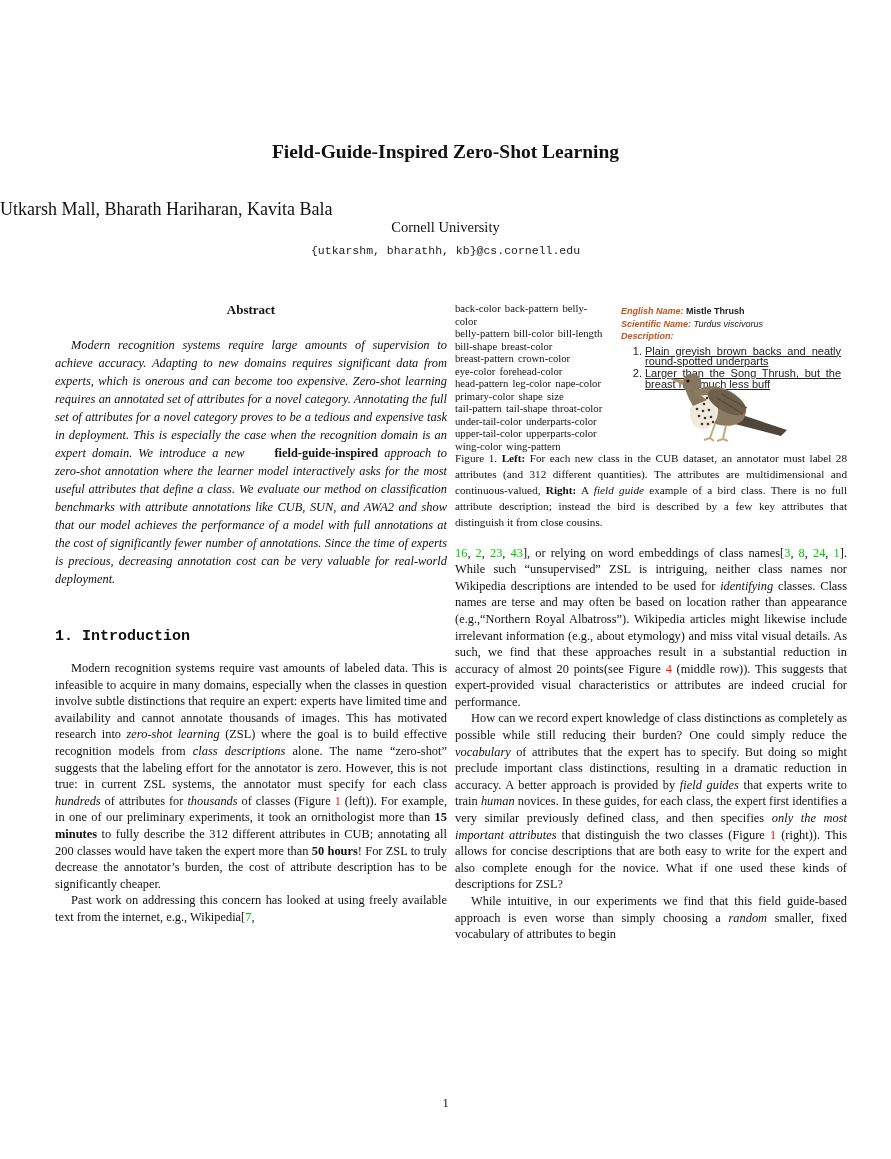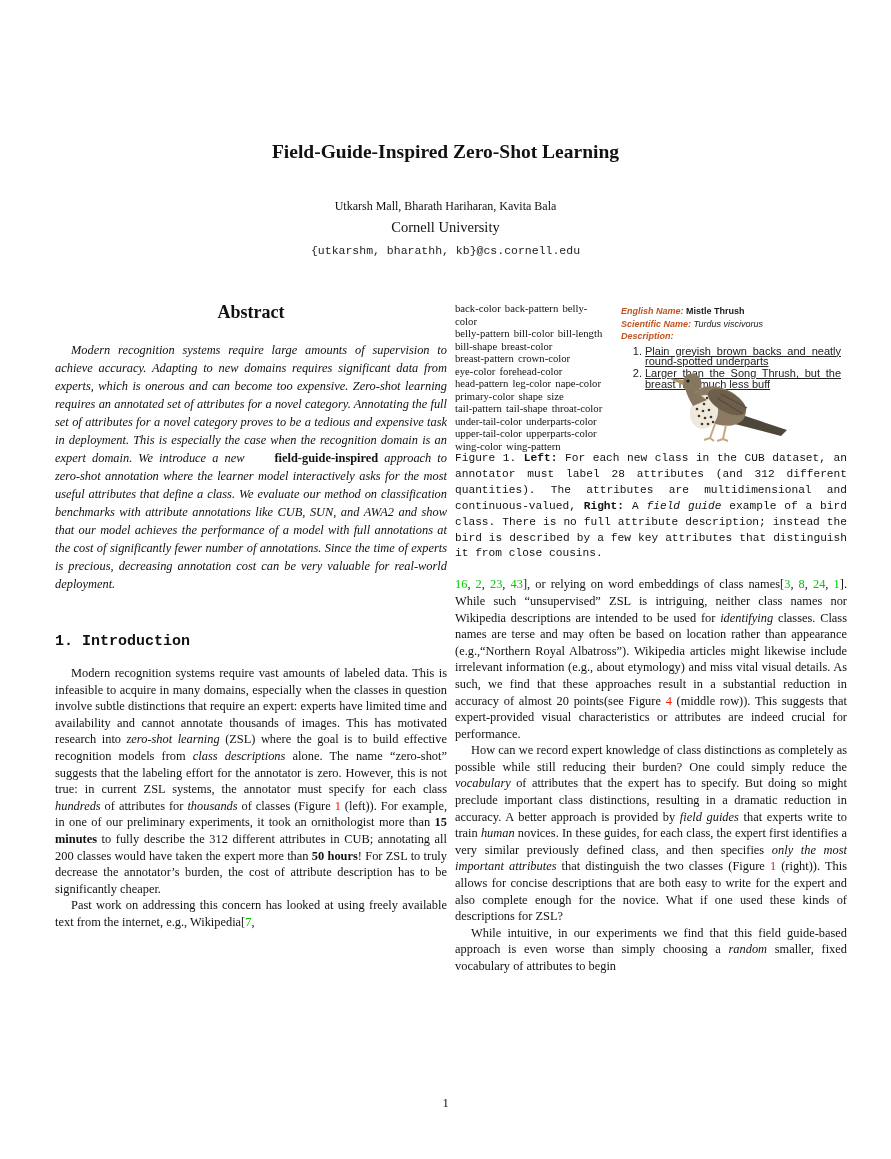--- a/index.html
+++ b/index.html
@@ -4,28 +4,28 @@
 <style>
   * { margin:0; padding:0; box-sizing:border-box; }
   html,body { background:#ffffff; }
   .page {
     position:relative; width:891px; height:1159px; background:#ffffff;
     font-family:"Liberation Serif", serif; color:#111; overflow:hidden;
   }
   
   .title { position:absolute; top:141px; left:0; width:100%; text-align:center;
            font-size:19.5px; font-weight:bold; }
-  .authors { position:absolute; top:199px; left:0; width:100%; text-align:center; font-size:12px; }
+  .authors { position:absolute; top:199px; left:0; width:100%; text-align:left; font-size:18px; }
   .affiliation { position:absolute; top:219px; left:0; width:100%; text-align:center; font-size:14.5px; }
   .emails { position:absolute; top:244px; left:0; width:100%; text-align:center;
             font-family:"Liberation Mono", monospace; font-size:11.5px; color:#222; }
   
   .col-left  { position:absolute; left:55px;  top:302px; width:392px; }
   .col-right { position:absolute; left:455px; top:296px; width:392px; }
-  .abstract-heading { text-align:center; font-weight:bold; font-size:18px; margin-bottom:18px; }
+  .abstract-heading { text-align:center; font-weight:bold; font-size:13px; margin-bottom:18px; }
   .abstract-text { font-style:italic; font-size:12.4px; line-height:18px;
                    text-align:justify; text-indent:16px; }
   .abstract-text .seg-b { font-style:normal;padding-left:24px; }
   .section-heading { font-weight:bold; font-size:15px; margin-top:40px; margin-bottom:15px;font-family:Liberation Mono, monospace; }
   .body-para { font-size:12.4px; line-height:16.6px; text-align:justify; text-indent:16px; }
   .no-indent { text-indent:0; }
   
   .seg-i { font-style:italic; }
   .seg-b { font-weight:bold; }
   .seg-c { color:#00c800; }
@@ -37,21 +37,21 @@
   .field-guide { flex:1; font-family:"Liberation Sans", sans-serif; padding-top:9px;
                  position:relative; color:#222; }
   .fg-line { font-size:9px; line-height:12.5px; }
   .fg-label { color:#c0531f; font-style:italic; font-weight:bold; }
   .fg-name { font-weight:bold; color:#1a1a1a; }
   .fg-sci  { font-style:italic; color:#1a1a1a;text-align:center; }
   .fg-desc-list { margin:3px 0 0 0; padding-left:24px; font-size:11px; line-height:10.8px;
                   text-align:justify; color:#222;text-decoration:underline; }
   .fg-desc-list li { margin-bottom:1px; padding-right:6px; }
   .bird { position:absolute; left:46px; top:74px; width:132px; height:72px; }
-  .caption { margin-top:7px; font-size:11.2px; line-height:15.9px; text-align:justify; color:#111;font-family:Liberation Mono, monospace; }
+  .caption { margin-top:7px; font-size:11.2px; line-height:15.9px; text-align:justify; color:#111; }
   .rc-body { margin-top:14px; }
   
   .page-number { position:absolute; top:1096px; left:0; width:100%;
                  text-align:center; font-size:12.5px; }
 </style>
 </head>
 <body>
 
 <div class="page">
 

